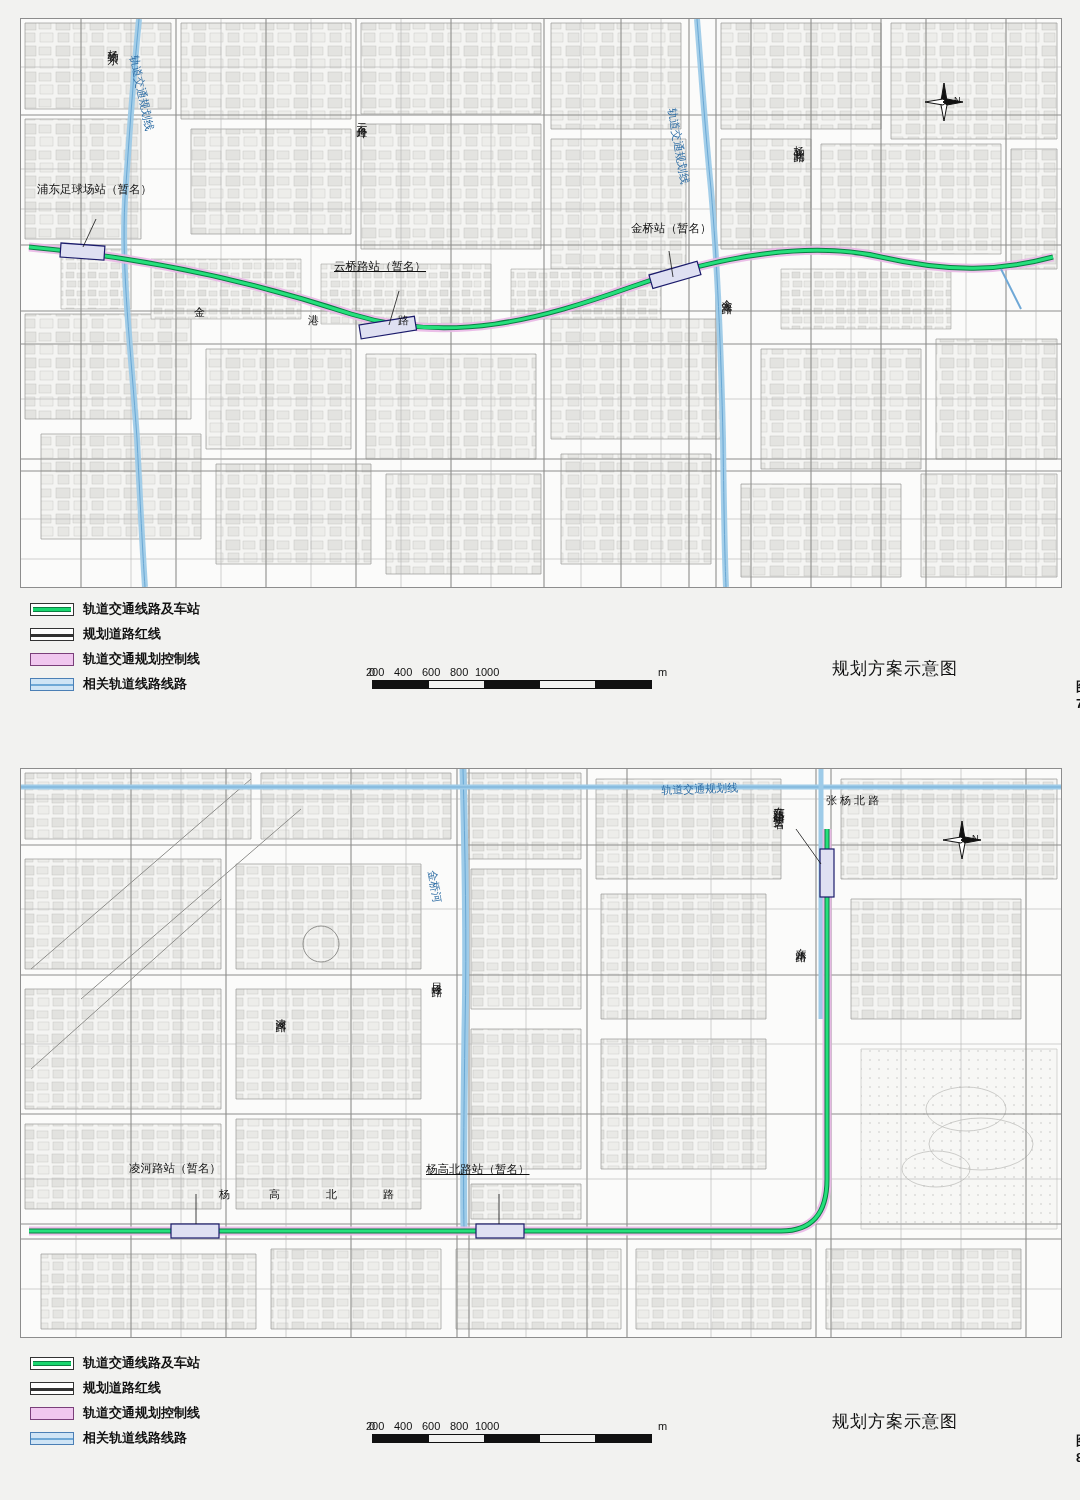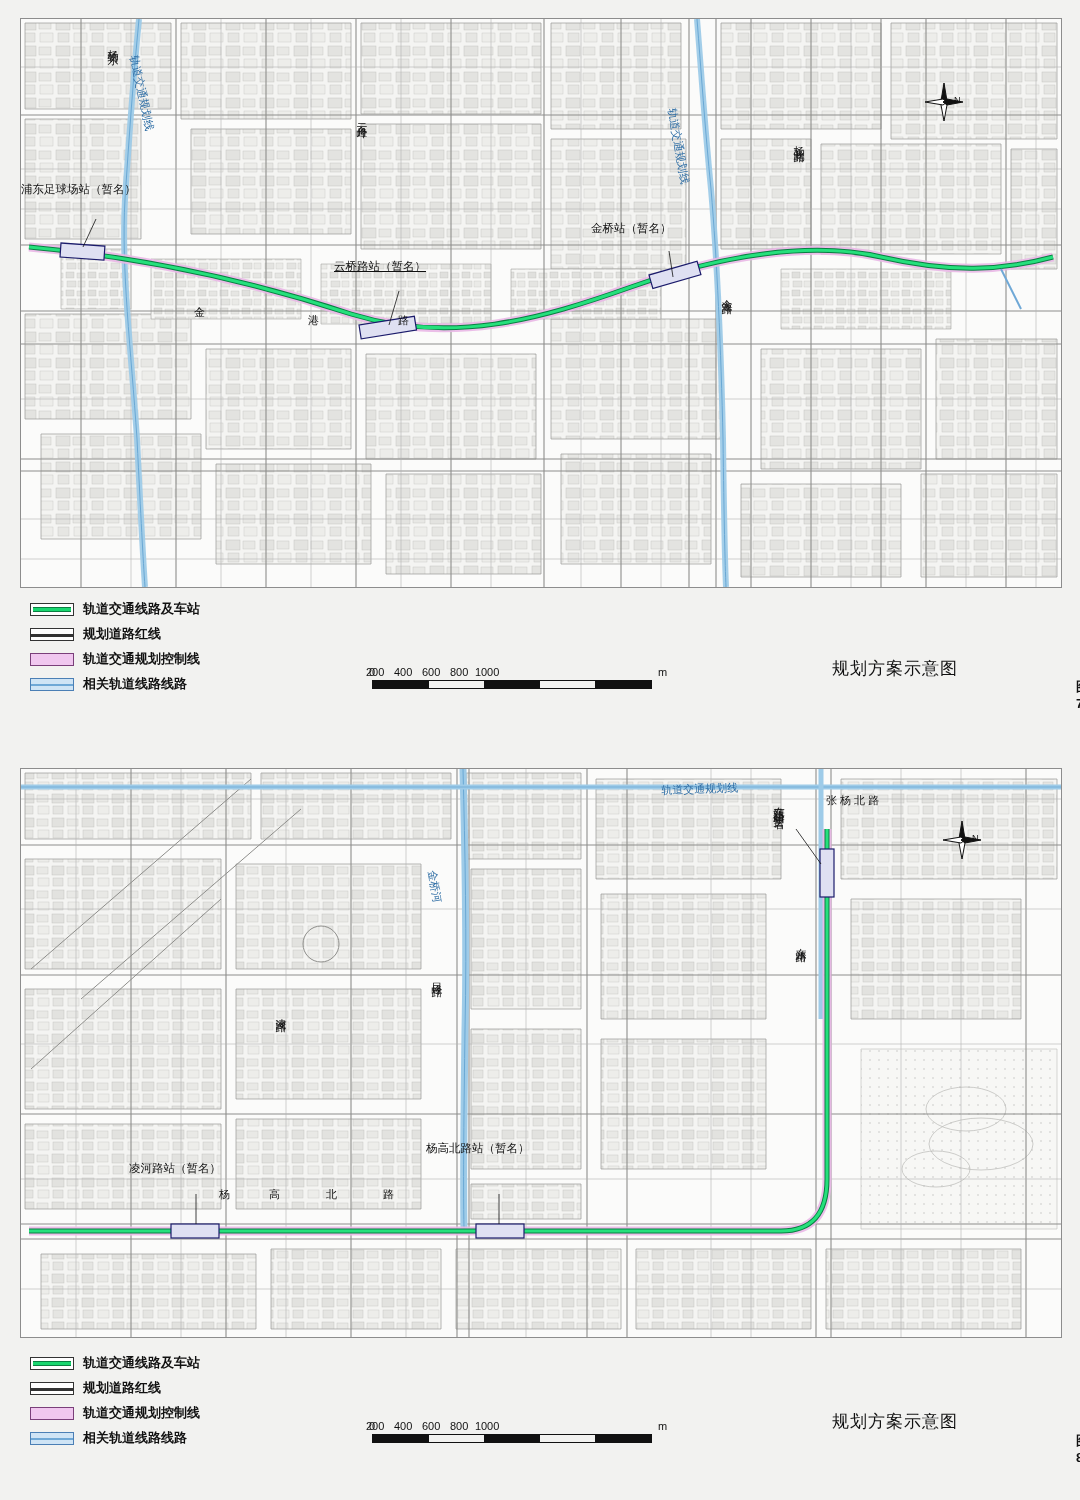--- a/index.html
+++ b/index.html
@@ -171,23 +171,23 @@
           <g stroke="#111" stroke-width="0.8" fill="none">
             <path d="M75 200 L62 228"></path>
             <path d="M378 272 L368 306"></path>
             <path d="M648 232 L652 258"></path>
           </g>
 
           <path d="M980 250 L1000 290" stroke="#6fa8d6" stroke-width="2" fill="none"></path>
         </svg>
       </div>
 
-      <div class="mlabel station" style="left:0px;top:163px;">浦东足球场站（暂名）</div>
+      <div class="mlabel station" style="left:16px;top:163px;">浦东足球场站（暂名）</div>
       <div class="mlabel station" style="left:313px;top:240px;text-decoration:underline;">云桥路站（暂名）</div>
-      <div class="mlabel station" style="left:570px;top:202px;">金桥站（暂名）</div>
+      <div class="mlabel station" style="left:610px;top:202px;">金桥站（暂名）</div>
 
       <div class="mlabel v" style="left:84px;top:22px;">杨绣东</div>
       <div class="mlabel v" style="left:333px;top:96px;">云舟峰</div>
       <div class="mlabel v" style="left:770px;top:118px;">杨高北路</div>
       <div class="mlabel v" style="left:698px;top:272px;">金海路</div>
       <div class="mlabel" style="left:173px;top:286px;">金</div>
       <div class="mlabel" style="left:287px;top:294px;">港</div>
       <div class="mlabel" style="left:377px;top:294px;">路</div>
       <div class="mlabel blue rot" style="left:120px;top:35px;transform:rotate(78deg);">轨道交通规划线</div>
       <div class="mlabel blue rot" style="left:658px;top:88px;transform:rotate(80deg);">轨道交通规划线</div>
@@ -360,21 +360,21 @@
 
           <g stroke="#111" stroke-width="0.8" fill="none">
             <path d="M175 425 L175 455"></path>
             <path d="M478 425 L478 455"></path>
             <path d="M775 60 L800 95"></path>
           </g>
         </svg>
       </div>
 
       <div class="mlabel station" style="left:108px;top:392px;">凌河路站（暂名）</div>
-      <div class="mlabel station" style="left:405px;top:372px;">杨高北路站（暂名）</div>
+      <div class="mlabel station" style="left:405px;top:393px;text-decoration:underline;">杨高北路站（暂名）</div>
       <div class="mlabel station v" style="left:750px;top:28px;">东靖路站（暂名）</div>
 
       <div class="mlabel" style="left:805px;top:24px;">张 杨 北 路</div>
       <div class="mlabel v" style="left:772px;top:170px;">东靖路</div>
       <div class="mlabel v" style="left:408px;top:205px;">目峰路</div>
       <div class="mlabel v" style="left:252px;top:240px;">凌河路</div>
       <div class="mlabel blue rot" style="left:418px;top:100px;transform:rotate(80deg);">金桥河</div>
       <div class="mlabel blue rot" style="left:640px;top:14px;transform:rotate(-2deg);">轨道交通规划线</div>
       <div class="mlabel" style="left:198px;top:418px;">杨</div>
       <div class="mlabel" style="left:248px;top:418px;">高</div>

